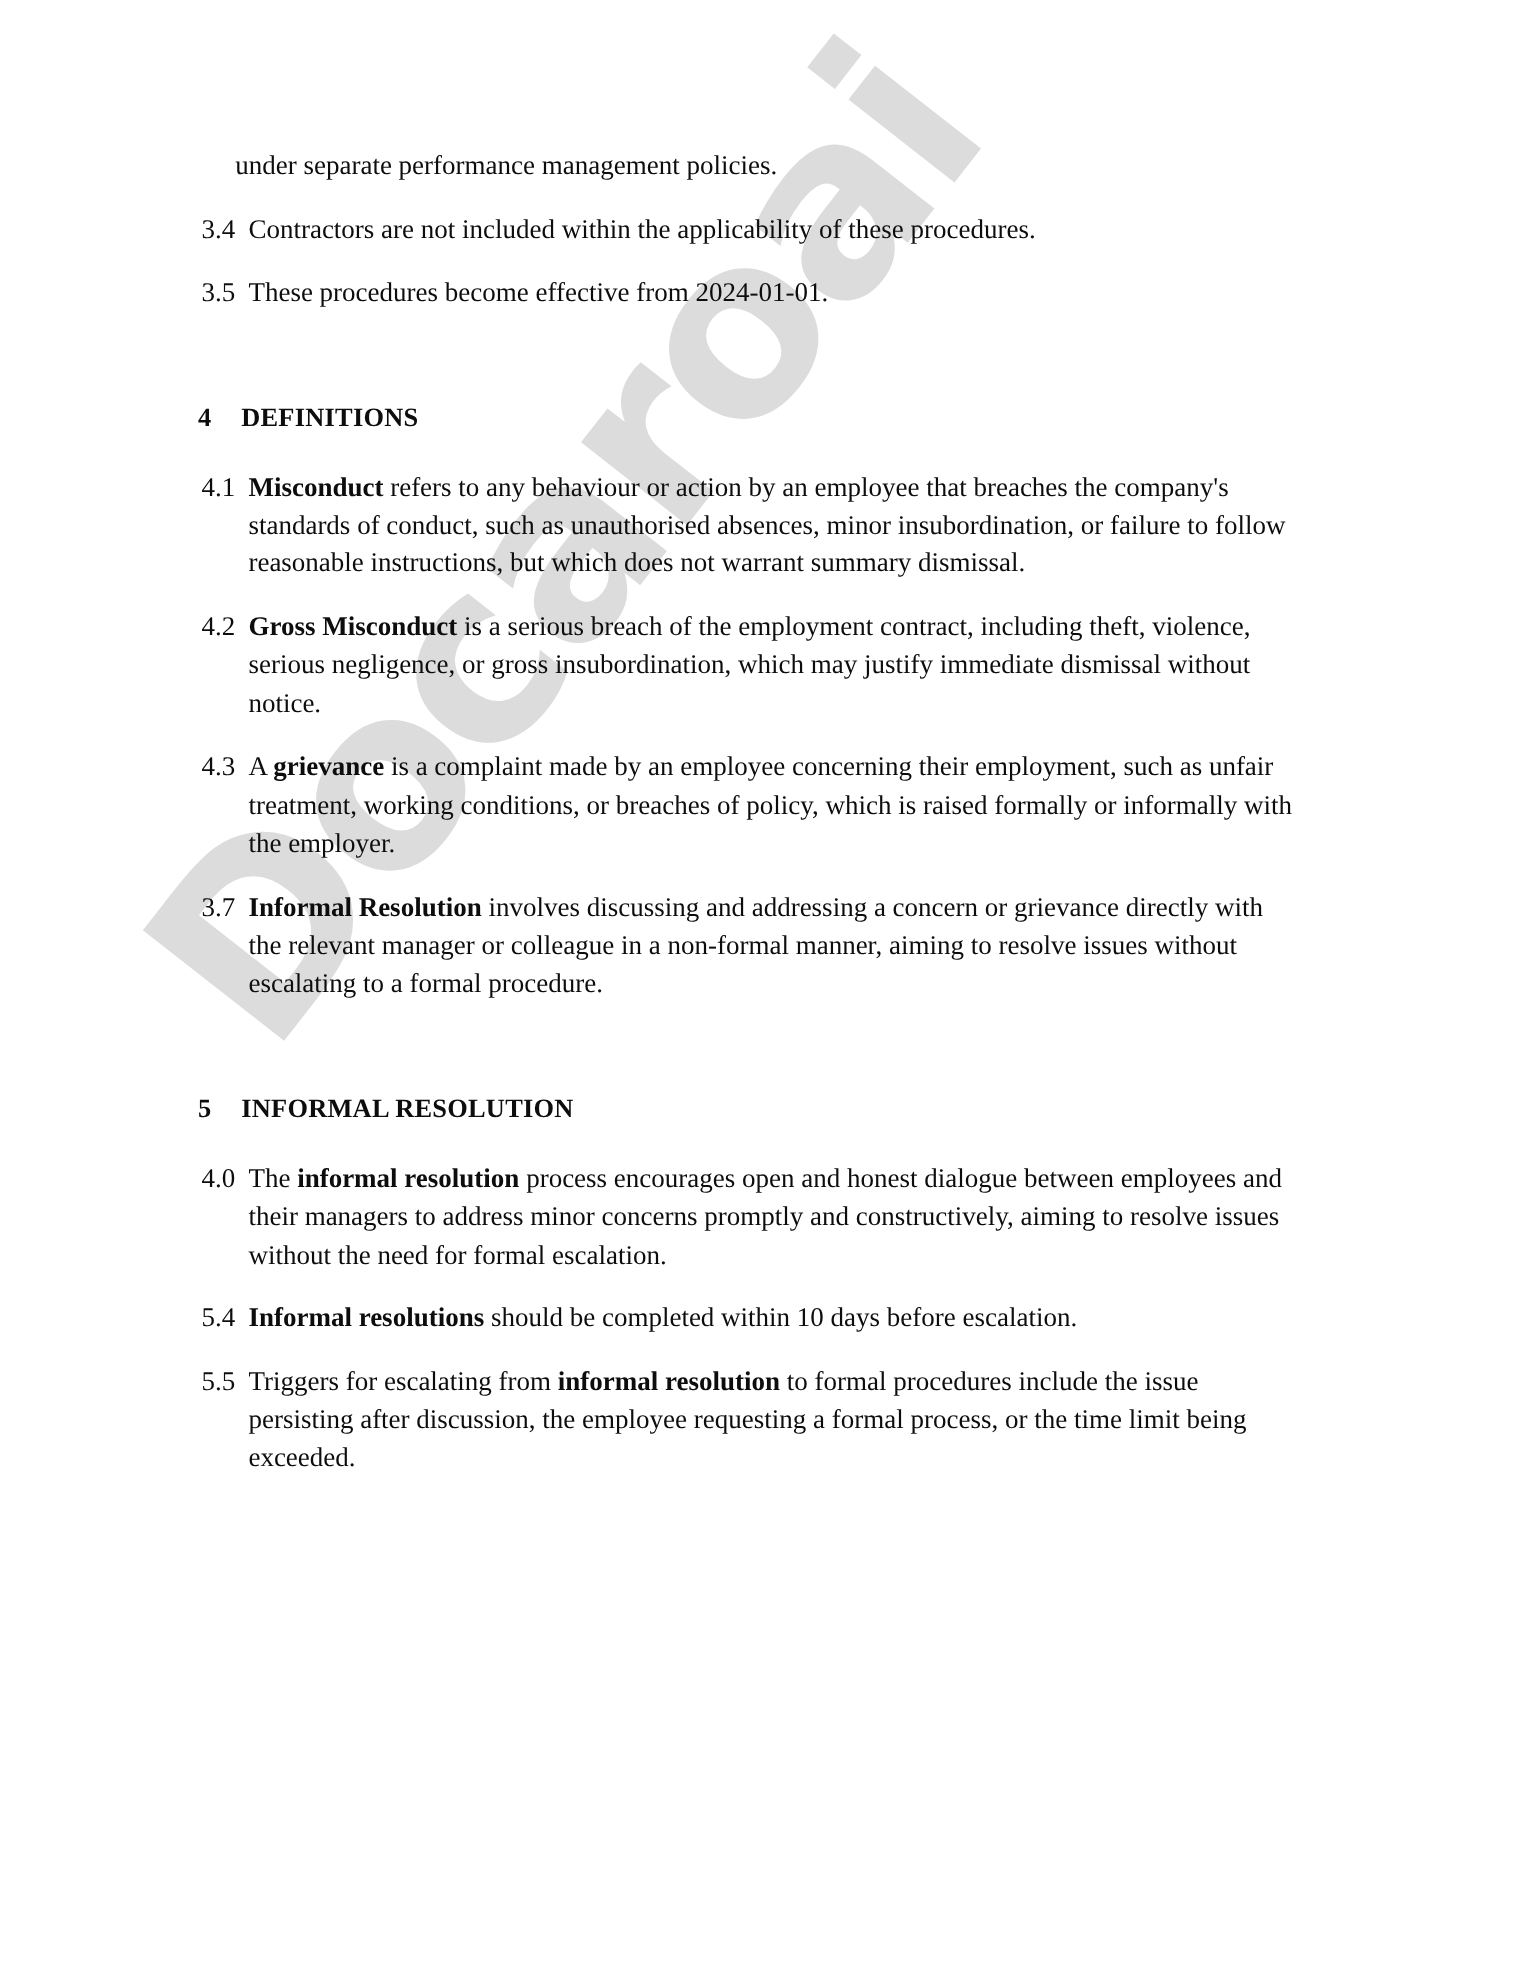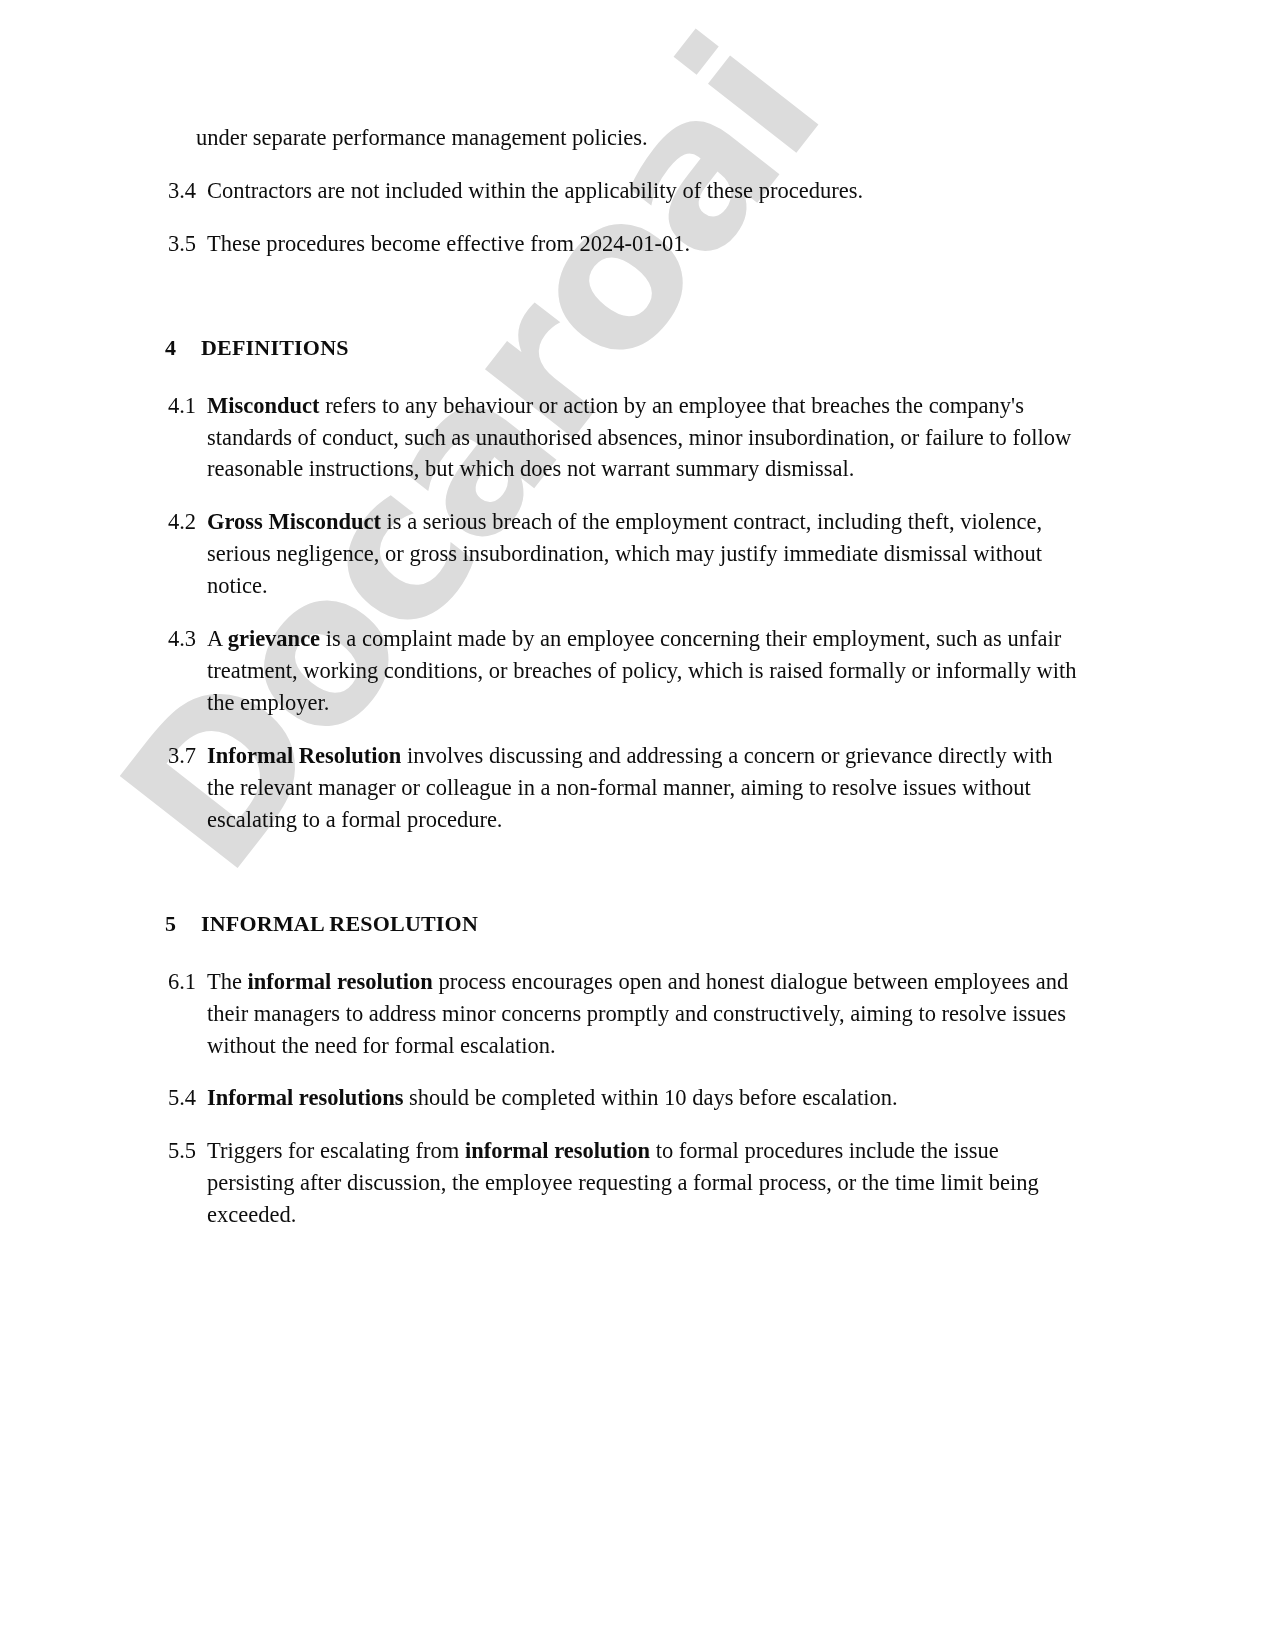--- a/index.html
+++ b/index.html
@@ -158,21 +158,21 @@
 
     <div class="gap-before-heading"></div>
 
     <div class="block">
       <div class="heading">
         <div class="num">5</div>
         <div class="body">INFORMAL RESOLUTION</div>
       </div>
       <div>
           <div class="clause">
-            <div class="num">6.1</div>
+            <div class="num">4.0</div>
             <div class="body"><span>The </span><b>informal resolution</b><span> process encourages open and honest dialogue between employees and their managers to address minor concerns promptly and constructively, aiming to resolve issues without the need for formal escalation.</span></div>
           </div>
           <div class="clause">
             <div class="num">5.4</div>
             <div class="body"><b>Informal resolutions</b><span> should be completed within 10 days before escalation.</span></div>
           </div>
           <div class="clause">
             <div class="num">5.5</div>
             <div class="body"><span>Triggers for escalating from </span><b>informal resolution</b><span> to formal procedures include the issue persisting after discussion, the employee requesting a formal process, or the time limit being exceeded.</span></div>
           </div>

